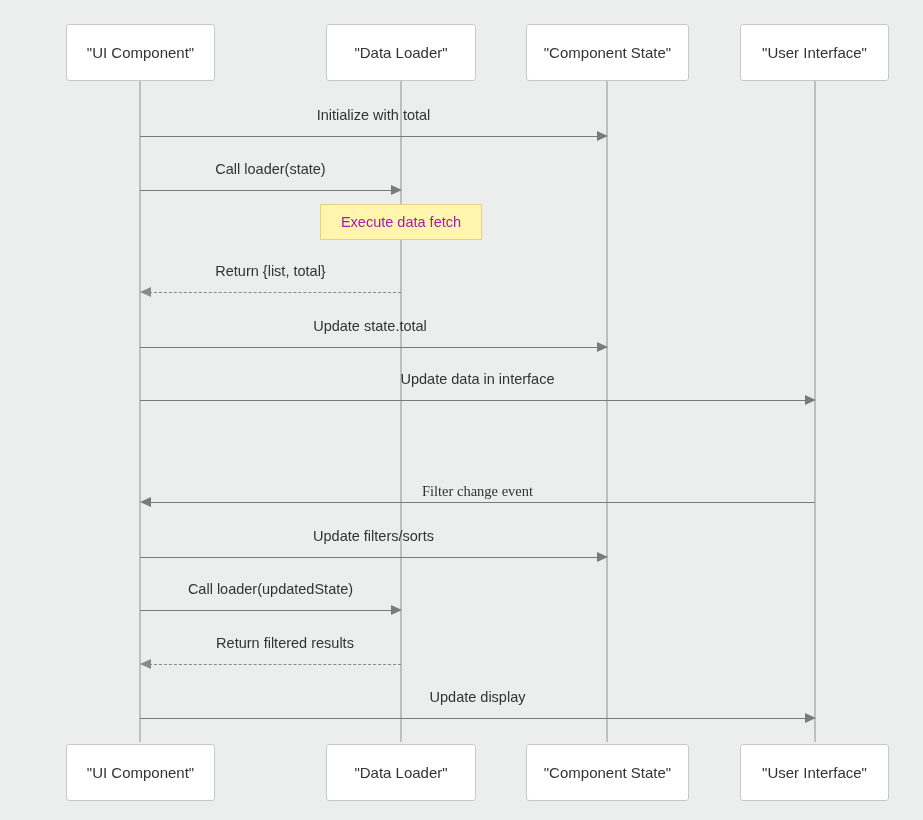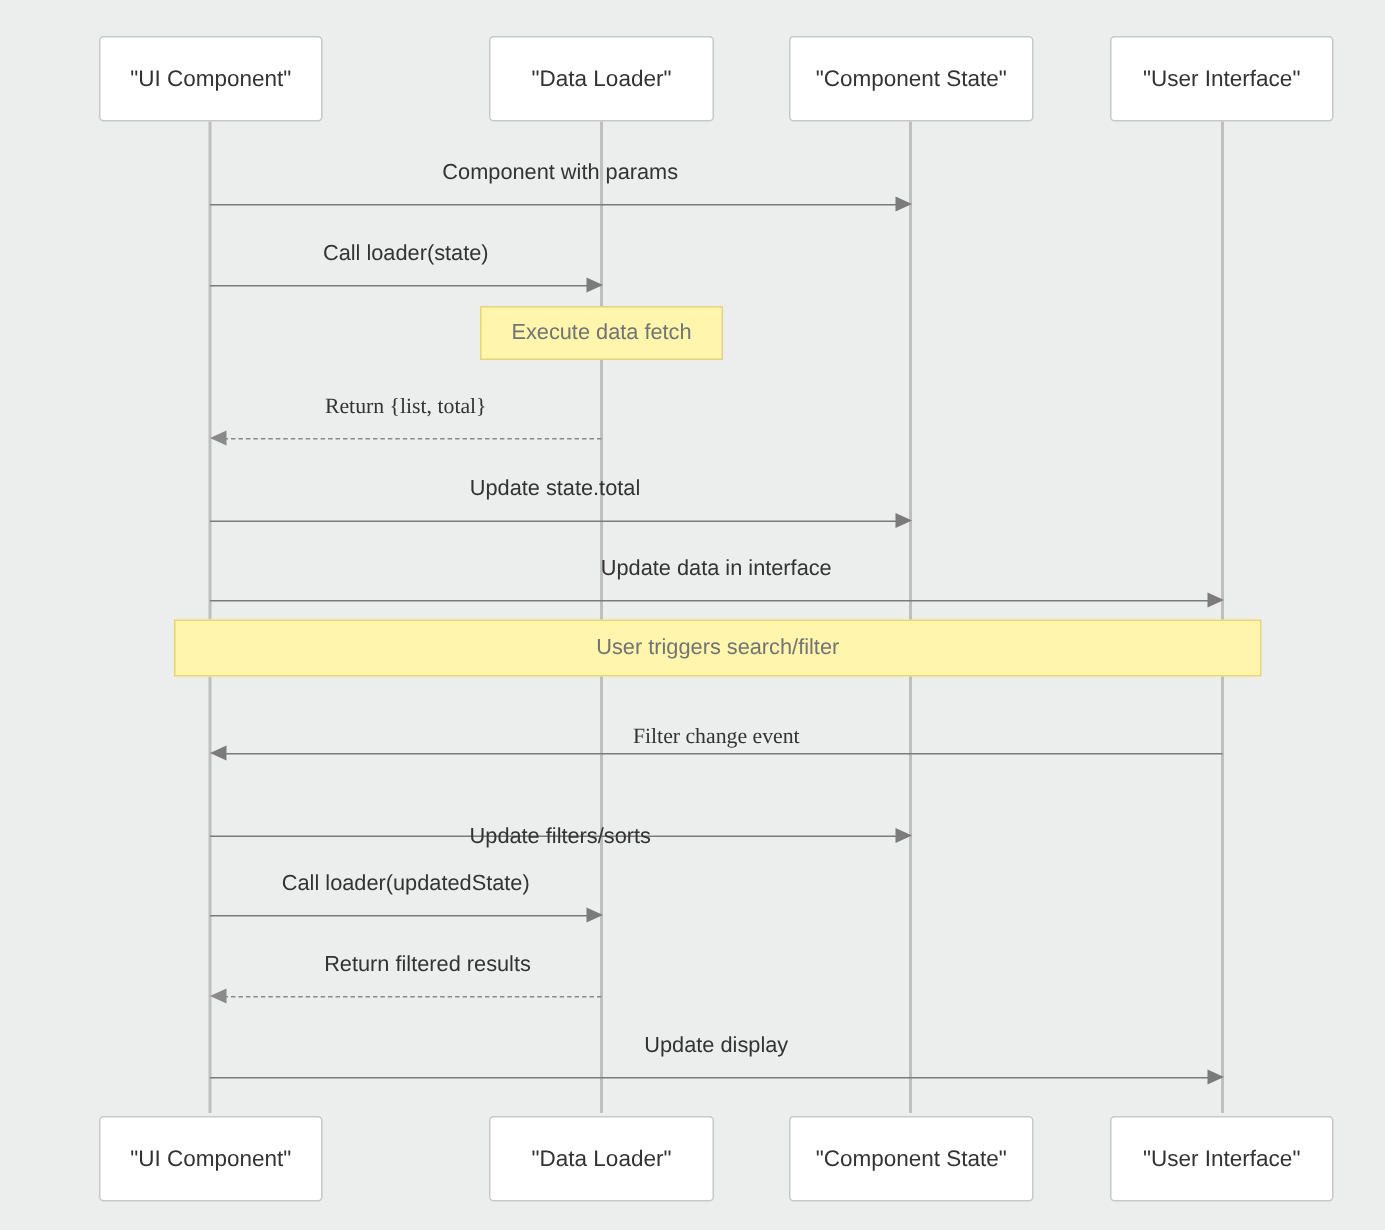--- a/index.html
+++ b/index.html
@@ -76,21 +76,21 @@
   
   .note {
     position: absolute;
     box-sizing: border-box;
     background: #fff5ad;
     border: 1px solid #e8d37a;
     display: flex;
     align-items: center;
     justify-content: center;
     font-size: 14.5px;
-    color: #737373;
+    color: #a21caf;
     white-space: nowrap;
   }
 </style>
 </head>
 <body>
 
 <div id="diagram">
     <div class="lifeline" style="left: 139px; top: 81px; height: 661px;"></div>
     <div class="lifeline" style="left: 400px; top: 81px; height: 661px;"></div>
     <div class="lifeline" style="left: 606px; top: 81px; height: 661px;"></div>
@@ -98,43 +98,42 @@
     <div class="participant" style="left: 66px; top: 24px; width: 149px;">"UI Component"</div>
     <div class="participant" style="left: 326px; top: 24px; width: 150px;">"Data Loader"</div>
     <div class="participant" style="left: 526px; top: 24px; width: 163px;">"Component State"</div>
     <div class="participant" style="left: 740px; top: 24px; width: 149px;">"User Interface"</div>
     <div class="participant" style="left: 66px; top: 744px; width: 149px;">"UI Component"</div>
     <div class="participant" style="left: 326px; top: 744px; width: 150px;">"Data Loader"</div>
     <div class="participant" style="left: 526px; top: 744px; width: 163px;">"Component State"</div>
     <div class="participant" style="left: 740px; top: 744px; width: 149px;">"User Interface"</div>
     <div class="msg-line" style="left: 140px; top: 136px; width: 458px;"></div>
     <div class="arrowhead right" style="top: 131.4px; left: 597px;"></div>
-    <div class="msg-label" style="left: 373.5px; top: 107px;">Component with params</div>
+    <div class="msg-label" style="left: 373.5px; top: 107px;">Initialize with total</div>
     <div class="msg-line" style="left: 140px; top: 190px; width: 252px;"></div>
     <div class="arrowhead right" style="top: 185.4px; left: 391px;"></div>
     <div class="msg-label" style="left: 270.5px; top: 161px;">Call loader(state)</div>
     <div class="msg-line dashed" style="left: 149px; top: 292px; width: 252px;"></div>
     <div class="arrowhead left" style="top: 287.4px; left: 140px; border-right-color: rgb(138, 138, 138);"></div>
-    <div class="msg-label" style="left: 270.5px; top: 263px; font-family: Liberation Serif, serif;">Return {list, total}</div>
+    <div class="msg-label" style="left: 270.5px; top: 263px;">Return {list, total}</div>
     <div class="msg-line" style="left: 140px; top: 347px; width: 458px;"></div>
     <div class="arrowhead right" style="top: 342.4px; left: 597px;"></div>
     <div class="msg-label" style="left: 370px; top: 318px;">Update state.total</div>
     <div class="msg-line" style="left: 140px; top: 400px; width: 666px;"></div>
     <div class="arrowhead right" style="top: 395.4px; left: 805px;"></div>
     <div class="msg-label" style="left: 477.5px; top: 371px;">Update data in interface</div>
     <div class="msg-line" style="left: 149px; top: 502px; width: 666px;"></div>
     <div class="arrowhead left" style="top: 497.4px; left: 140px;"></div>
     <div class="msg-label" style="left: 477.5px; top: 483px; font-family: Liberation Serif, serif;">Filter change event</div>
     <div class="msg-line" style="left: 140px; top: 557px; width: 458px;"></div>
     <div class="arrowhead right" style="top: 552.4px; left: 597px;"></div>
-    <div class="msg-label" style="left: 373.5px; top: 528px; margin-top: 22px;">Update filters/sorts</div>
+    <div class="msg-label" style="left: 373.5px; top: 528px;">Update filters/sorts</div>
     <div class="msg-line" style="left: 140px; top: 610px; width: 252px;"></div>
     <div class="arrowhead right" style="top: 605.4px; left: 391px;"></div>
     <div class="msg-label" style="left: 270.5px; top: 581px; text-align: right;">Call loader(updatedState)</div>
     <div class="msg-line dashed" style="left: 149px; top: 664px; width: 252px;"></div>
     <div class="arrowhead left" style="top: 659.4px; left: 140px; border-right-color: rgb(138, 138, 138);"></div>
     <div class="msg-label" style="left: 285px; top: 635px;">Return filtered results</div>
     <div class="msg-line" style="left: 140px; top: 718px; width: 666px;"></div>
     <div class="arrowhead right" style="top: 713.4px; left: 805px;"></div>
     <div class="msg-label" style="left: 477.5px; top: 689px;">Update display</div>
     <div class="note" style="left: 320px; top: 204px; width: 162px; height: 36px;">Execute data fetch</div>
-    <div class="note" style="left: 116px; top: 413px; width: 725px; height: 38px;">User triggers search/filter</div>
   </div>
 
 </body></html>

